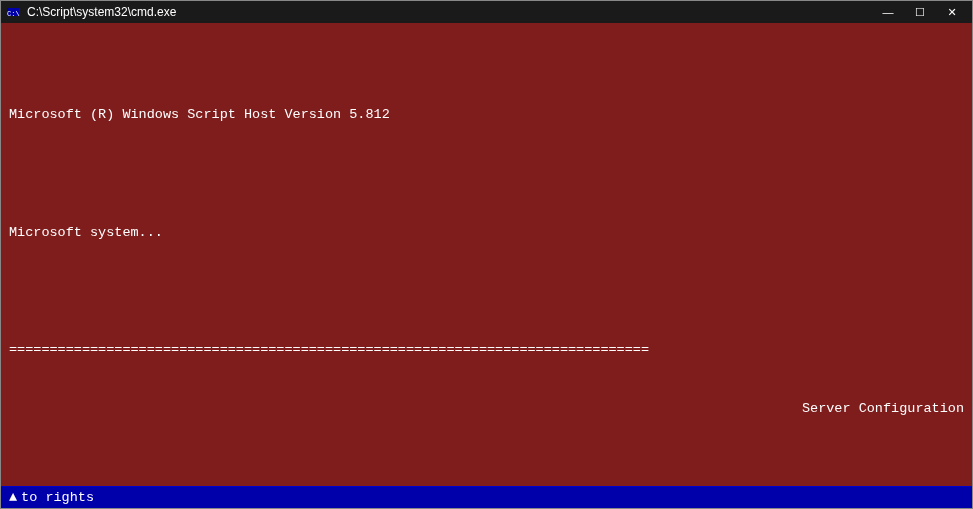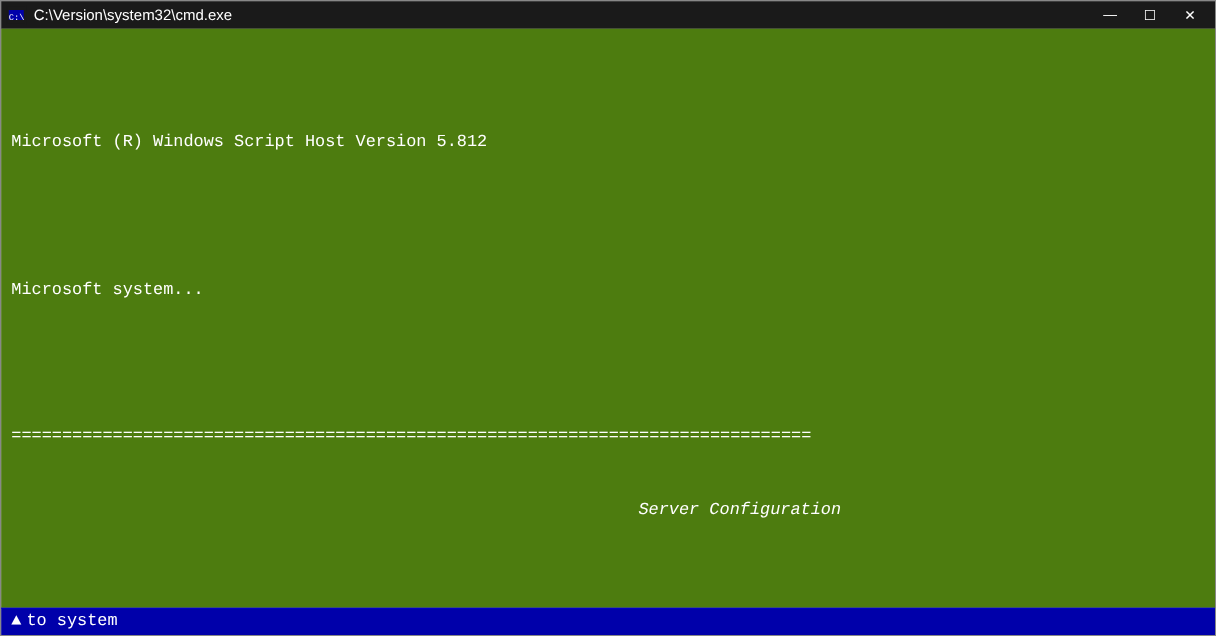--- a/index.html
+++ b/index.html
@@ -76,21 +76,21 @@
       font-size: 11px;
       color: #fff;
       cursor: pointer;
       font-family: 'Segoe UI', Arial, sans-serif;
       background: transparent;
       border: none;
       outline: none;
     }
 
     .console {
-      background: #4d7c0f;
+      background: #7f1d1d;
       color: #ffffff;
       flex: 1;
       padding: 4px 8px;
       overflow: hidden;
       white-space: pre;
       font-family: 'Courier New', Courier, monospace;
       font-size: 13.5px;
       line-height: 1.45;
       position: relative;
     }
@@ -132,37 +132,37 @@
 
   <div class="title-bar">
     <div class="title-bar-left">
       <div class="title-bar-icon">
         <svg viewBox="0 0 14 14" fill="none" xmlns="http://www.w3.org/2000/svg">
           <rect width="14" height="14" fill="#1a1a1a"></rect>
           <rect x="1" y="3" width="12" height="8" fill="#0000aa"></rect>
           <text x="1" y="11" fill="white" font-size="7" font-family="Courier New">C:\</text>
         </svg>
       </div>
-      <span class="title-bar-title">C:\Version\system32\cmd.exe</span>
+      <span class="title-bar-title">C:\Script\system32\cmd.exe</span>
     </div>
     <div class="title-bar-controls">
       <button class="title-bar-btn">—</button>
       <button class="title-bar-btn">☐</button>
       <button class="title-bar-btn close-btn">✕</button>
     </div>
   </div>
 
   <div class="console">
     <div class="console-content">
       <span class="console-line">Microsoft (R) Windows Script Host Version 5.812</span>
       <span class="console-line"> </span>
       <span class="console-line">Microsoft system...</span>
       <span class="console-line"> </span>
       <span class="console-line separator">===============================================================================</span>
-      <span class="console-line" style="display:block;text-align:center;font-style:italic;">                          Server Configuration</span>
+      <span class="console-line" style="display:block;text-align:right;">                          Server Configuration</span>
       
       
       
       
       
       
       
       
       
       
@@ -176,15 +176,15 @@
       
       
       
       
       
     </div>
   </div>
 
   <div class="status-bar">
     <span style="margin-right:4px;">▲</span>
-    <span>to system</span>
+    <span>to rights</span>
   </div>
 </div>
 
 </body></html>

